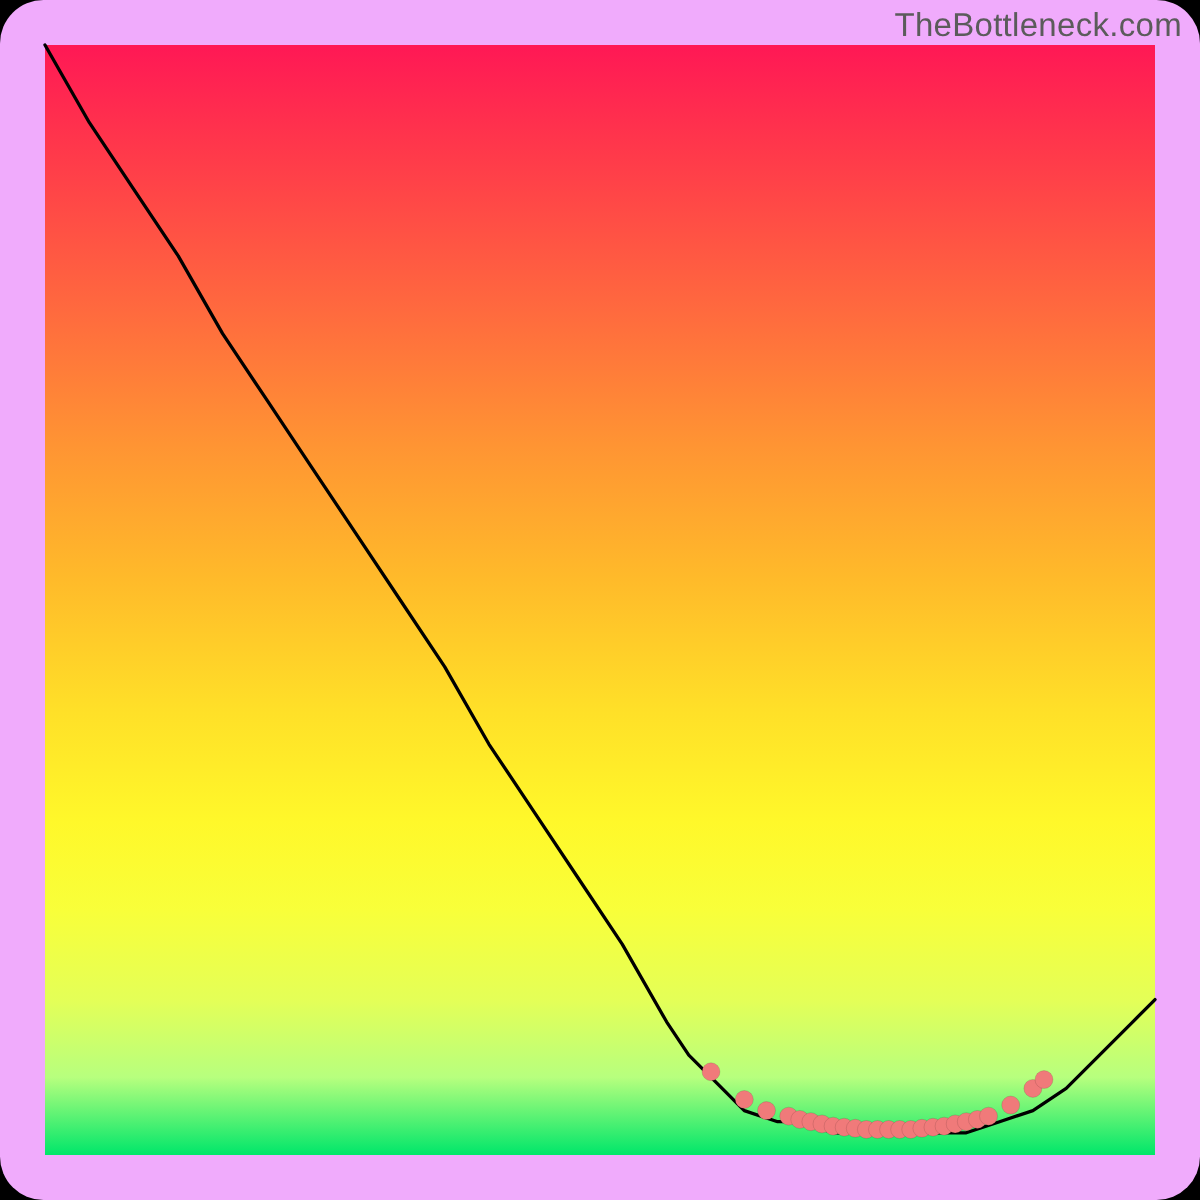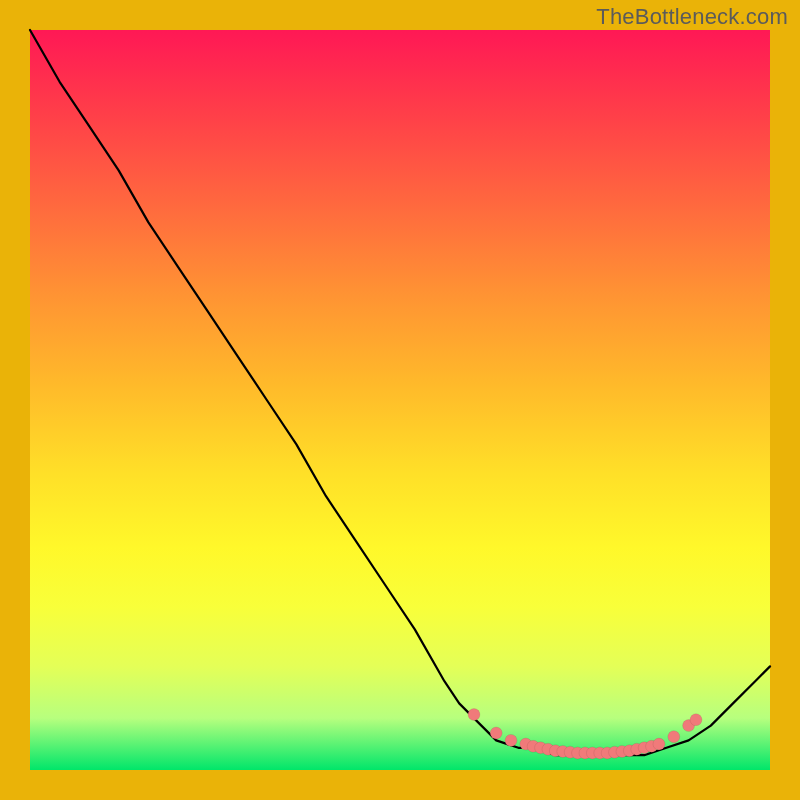--- a/index.html
+++ b/index.html
@@ -8,21 +8,22 @@
     width: 800px;
     height: 800px;
     background: #000;
     font-family: Arial, Helvetica, sans-serif;
     overflow: hidden;
   }
   .frame {
     position: relative;
     width: 800px;
     height: 800px;
-    background: #eab308;
+    background: #f0abfc;
+    border-radius: 29px;
   }
   .watermark {
     position: absolute;
     top: 4px;
     right: 12px;
     color: #5b5b5b;
     font-size: 22px;
     font-weight: 500;
     letter-spacing: 0.2px;
   }

